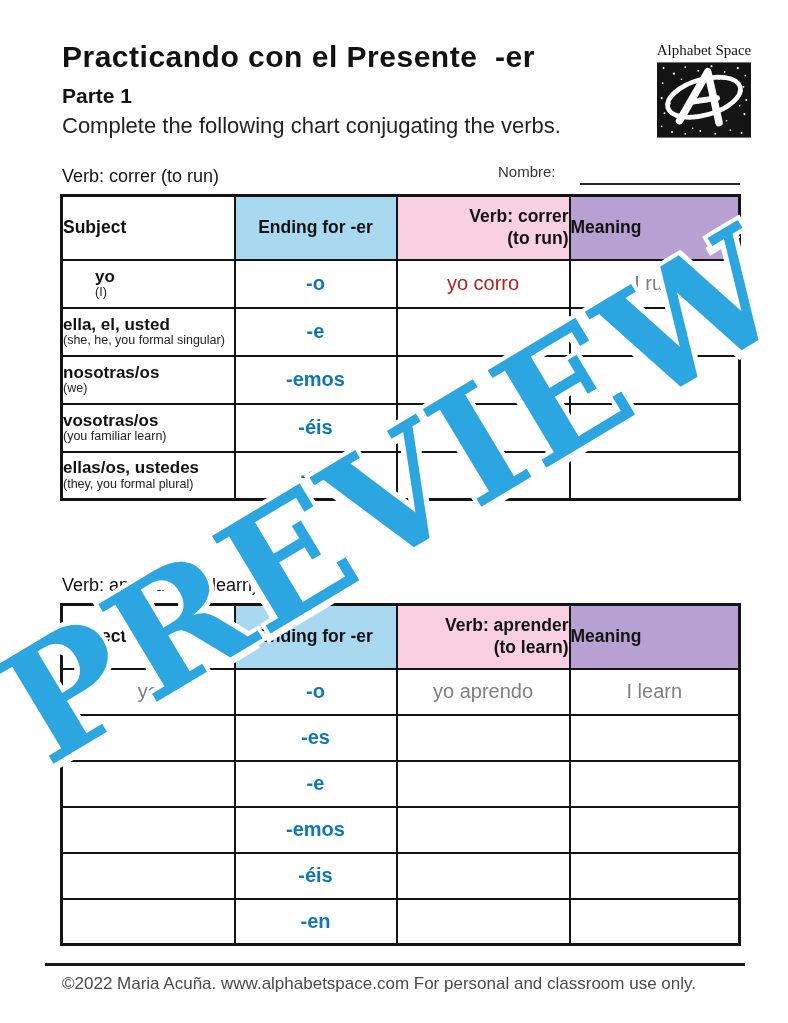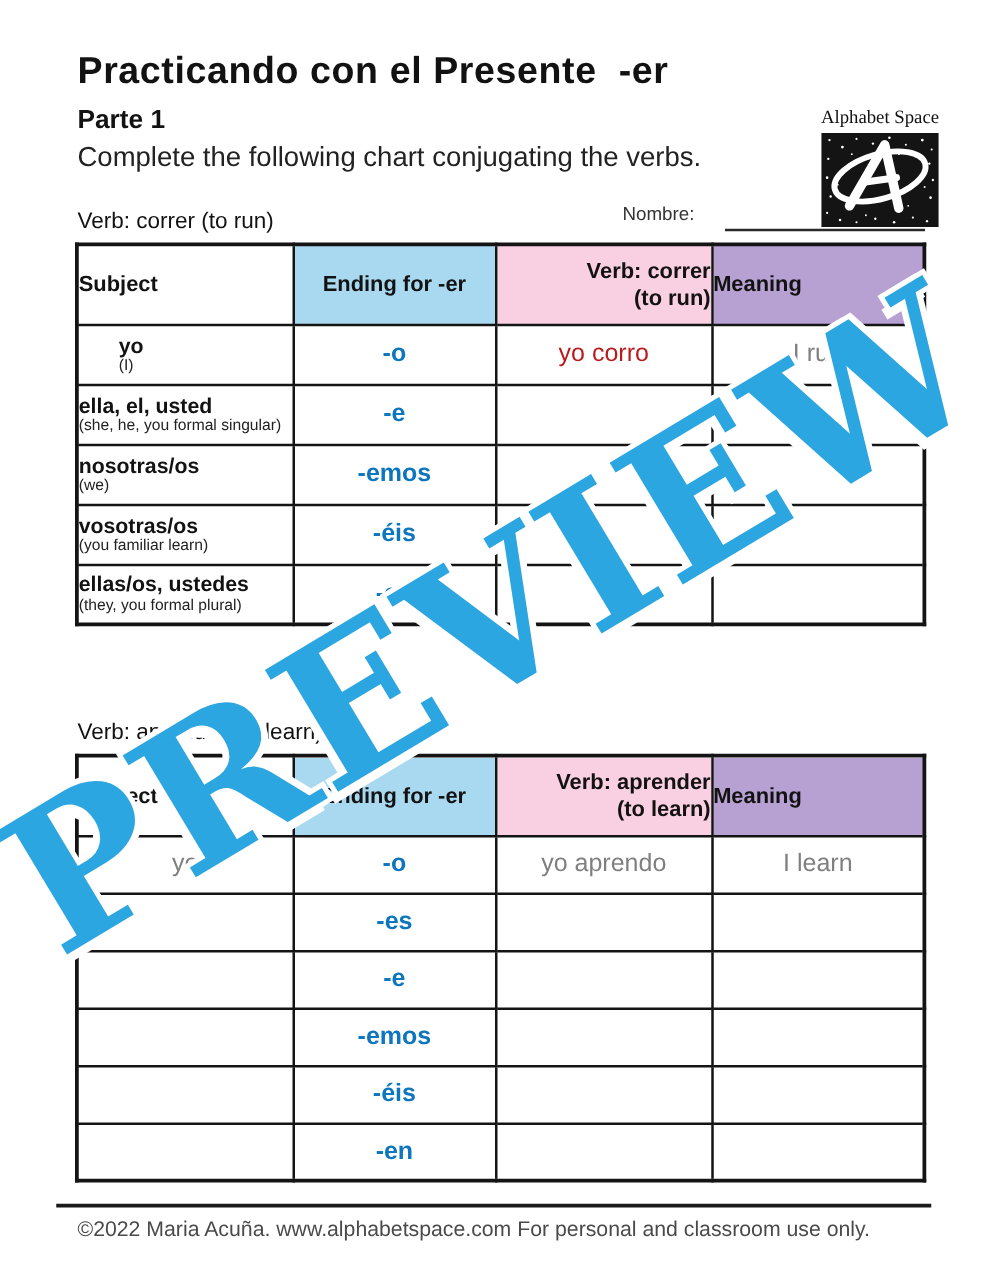--- a/index.html
+++ b/index.html
@@ -18,21 +18,21 @@
     white-space:pre-wrap;color:#121212;
   }
   .subtitle{
     position:absolute;left:62px;top:84px;
     font-size:21px;font-weight:bold;color:#121212;
   }
   .instruction{
     position:absolute;left:62px;top:113px;
     font-size:22px;color:#222;
   }
-  .logo{position:absolute;left:652px;top:42px;width:104px;text-align:center;margin-top:44px;}
+  .logo{position:absolute;left:652px;top:42px;width:104px;text-align:center;}
   .logo-text{font-family:"Liberation Serif", serif;font-size:15px;color:#111;margin-bottom:3px;}
   .logo-box{width:94px;height:76px;margin:0 auto;display:block;}
   
   .nombre{position:absolute;left:498px;top:163px;font-size:15px;color:#333;}
   .nombre-line{
     position:absolute;left:580px;top:183px;width:160px;
     border-bottom:2px solid #2a2a2a;height:0;
   }
   
   .table-caption{

